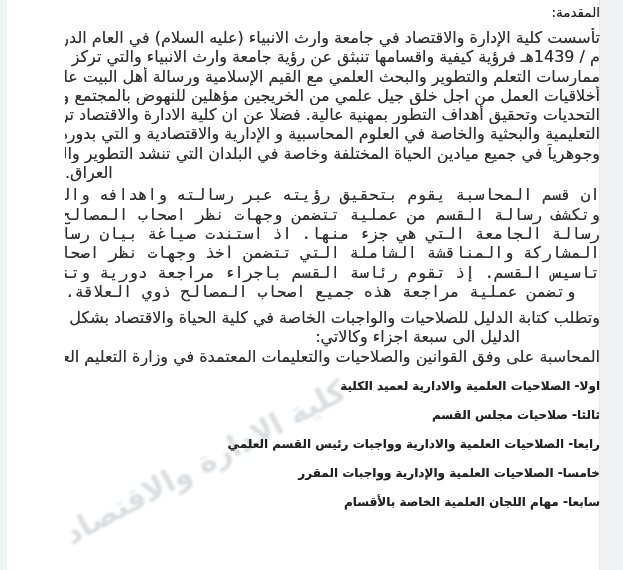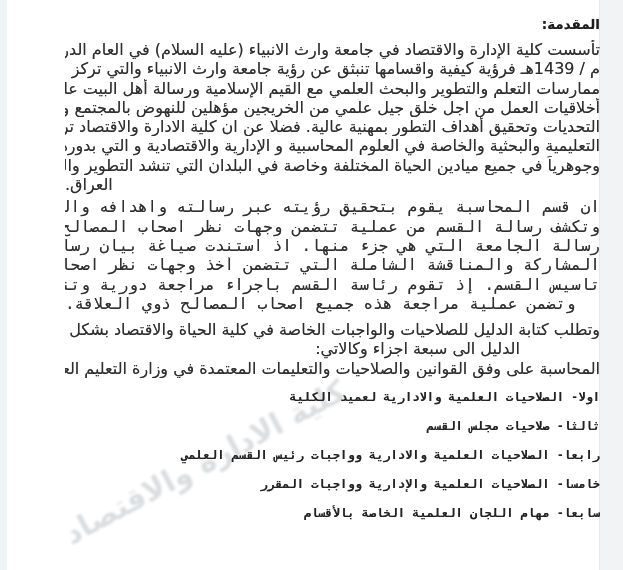--- a/index.html
+++ b/index.html
@@ -24,43 +24,43 @@
     color:#aeb6bd;opacity:.45;filter:blur(1.3px);
     pointer-events:none;
   }
   .doc{
     position:absolute;top:0;right:23px;left:65px;z-index:1;
     direction:rtl;
     color:#2e2e2e;
     text-shadow:0 0 .4px rgba(40,40,40,.55);
   }
   .title{
-    padding-top:16px;line-height:17px;
-    font-size:13.5px;font-weight:700;color:#1d1d1d;
+    padding-top:4px;line-height:17px;
+    font-size:13.5px;font-weight:400;color:#1d1d1d;
     text-align:right;
   }
   .para{direction:rtl;}
   #p0{margin-top:7px;}
   #p1{margin-top:5px;font-family:Liberation Mono, monospace;}
   #p2{margin-top:5px;}
   .line{
     font-size:16px;line-height:19.3px;height:19.3px;
     text-align:justify;text-align-last:justify;
     white-space:nowrap;overflow:hidden;
   }
   .last-left{text-align-last:left;}
   .last-mid{text-align-last:center;padding-left:170px;}
   .list{margin-top:6px;}
   .list-item{
     font-size:12px;font-weight:700;color:#222;
     line-height:29px;height:29px;
     text-align:right;padding-left:35px;
     direction:rtl;
   }
-  .list-item{padding-right:0;font-family:Liberation Mono, monospace;}
+  .list-item{padding-right:0;}
 </style>
 </head>
 <body>
 
 <div class="left-strip"></div>
 <div class="right-strip"></div>
 
 <div class="watermark">كلية الادارة والاقتصاد</div>
 
 <div class="doc">

